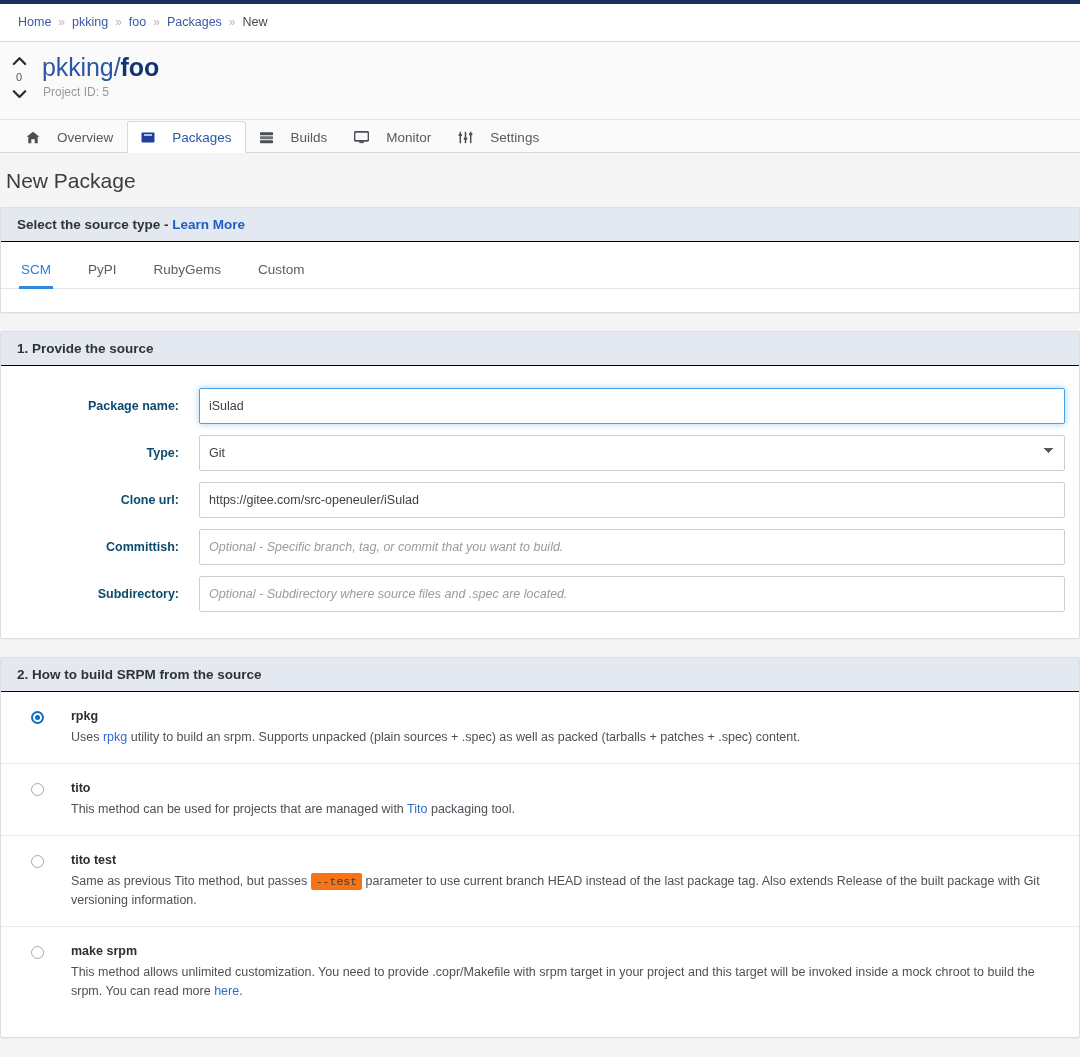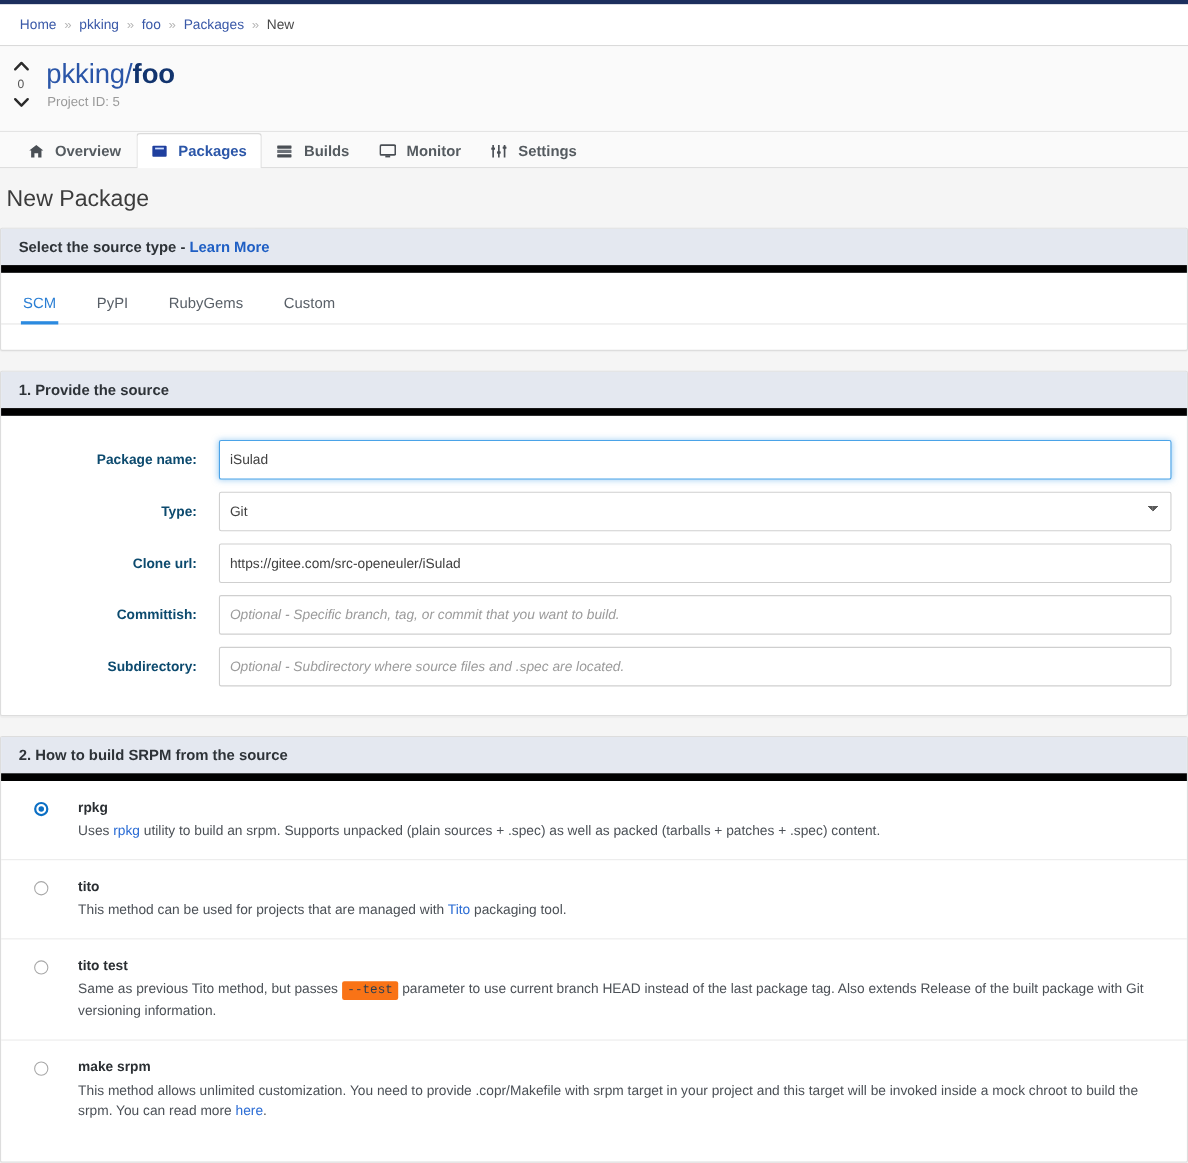--- a/index.html
+++ b/index.html
@@ -102,32 +102,31 @@
     background: #fafafa;
     border-bottom: 1px solid #d8d8d8;
     display: flex;
     align-items: flex-end;
     padding-left: 12px;
     height: 33px;
   }
   .nav-tab {
     display: flex;
     align-items: center;
-    gap: 10px;
+    gap: 17px;
     padding: 7px 13px 7px 12px;
     font-size: 13.5px;
     color: #555b60;
     cursor: pointer;
     border: 1px solid transparent;
     border-bottom: none;
     margin-bottom: -1px;
     height: 32px;
     text-decoration: none;
     white-space: nowrap;
-    font-weight: bold;
   }
   .nav-tab.active {
     background: #ffffff;
     border-color: #d8d8d8;
     border-top: 1px solid #d8d8d8;
     color: #2b56a8;
     border-radius: 3px 3px 0 0;
   }
   .tab-ico { display: inline-flex; width: 15px; height: 15px; align-items: center; justify-content: center; }
 
@@ -143,21 +142,21 @@
   
   .panel {
     background: #ffffff;
     border: 1px solid #dddddd;
     border-radius: 2px;
     margin: 0 0 18px 0;
     box-shadow: 0 1px 1px rgba(0,0,0,.035);
   }
   .panel-heading {
     background: #e4e8f0;
-    border-bottom: 7px solid #000000;
+    border-bottom: 1px solid #000000;
     padding: 9px 14px 9px 16px;
     font-size: 13.5px;
     font-weight: 700;
     color: #2e3338;
   }
   .panel-heading a { color: #1f5fc4; text-decoration: none; }
   .panel-body { padding: 0; }
 
   
   .srctype-tabs {

